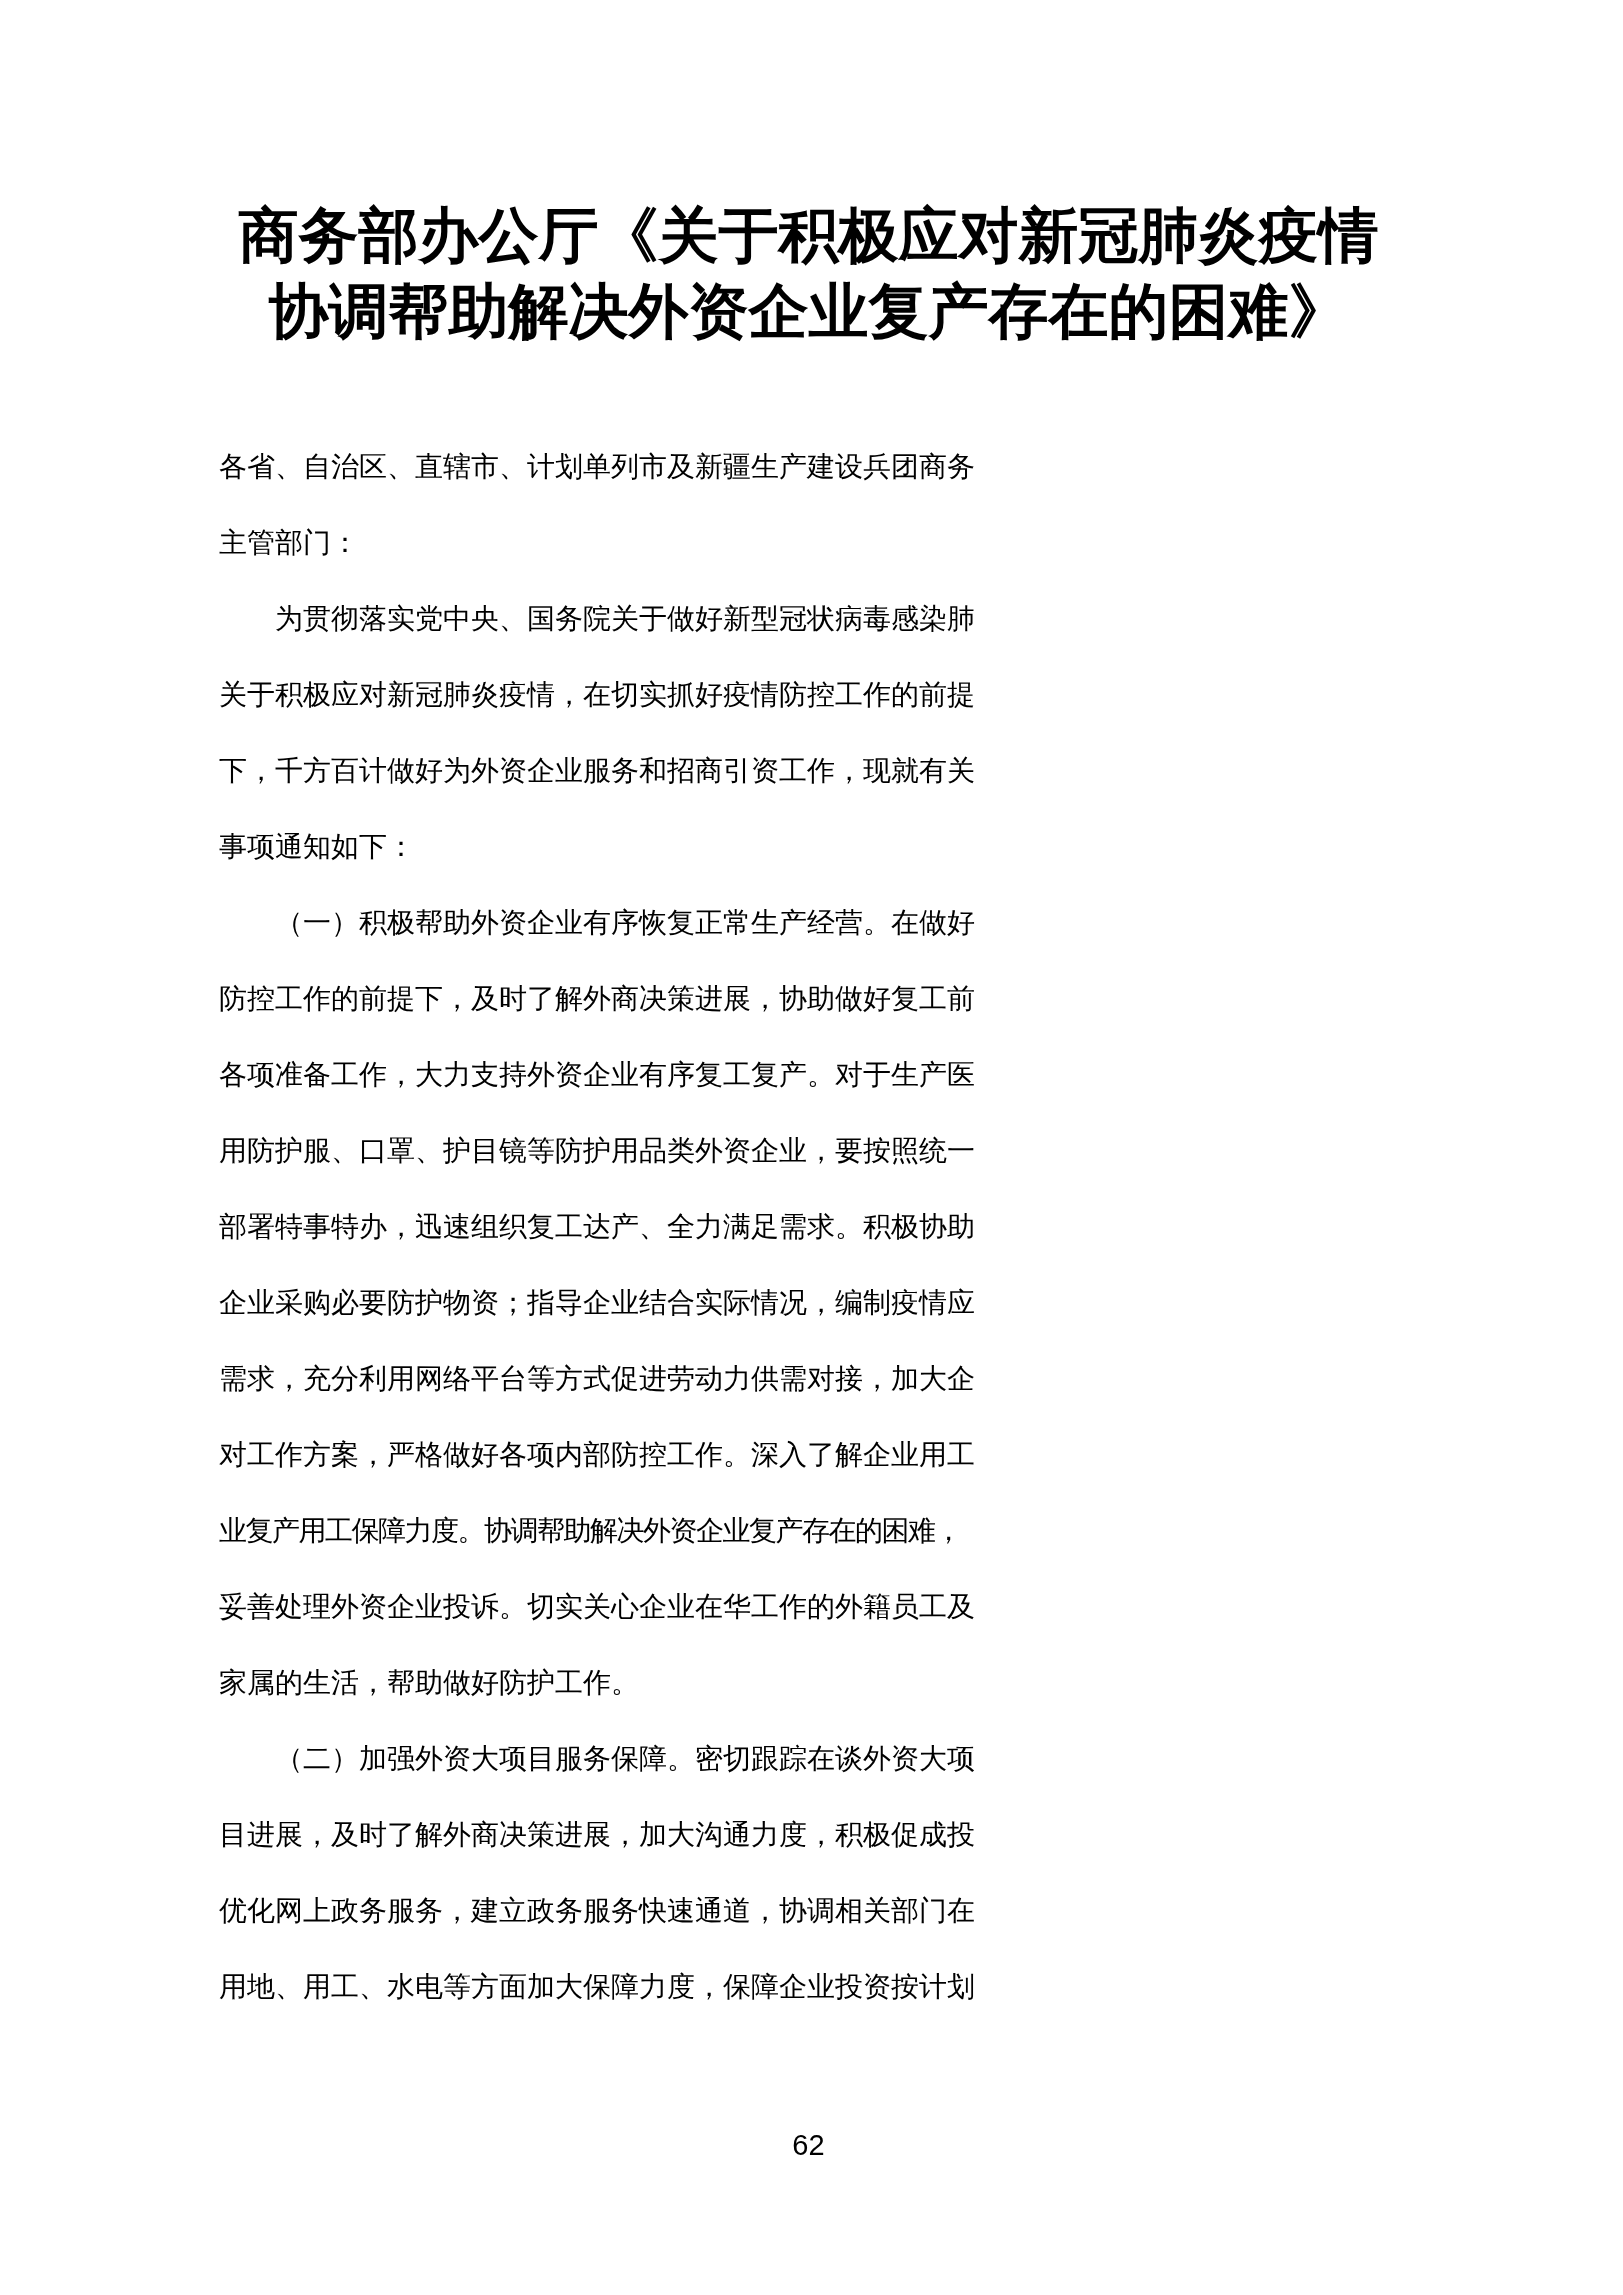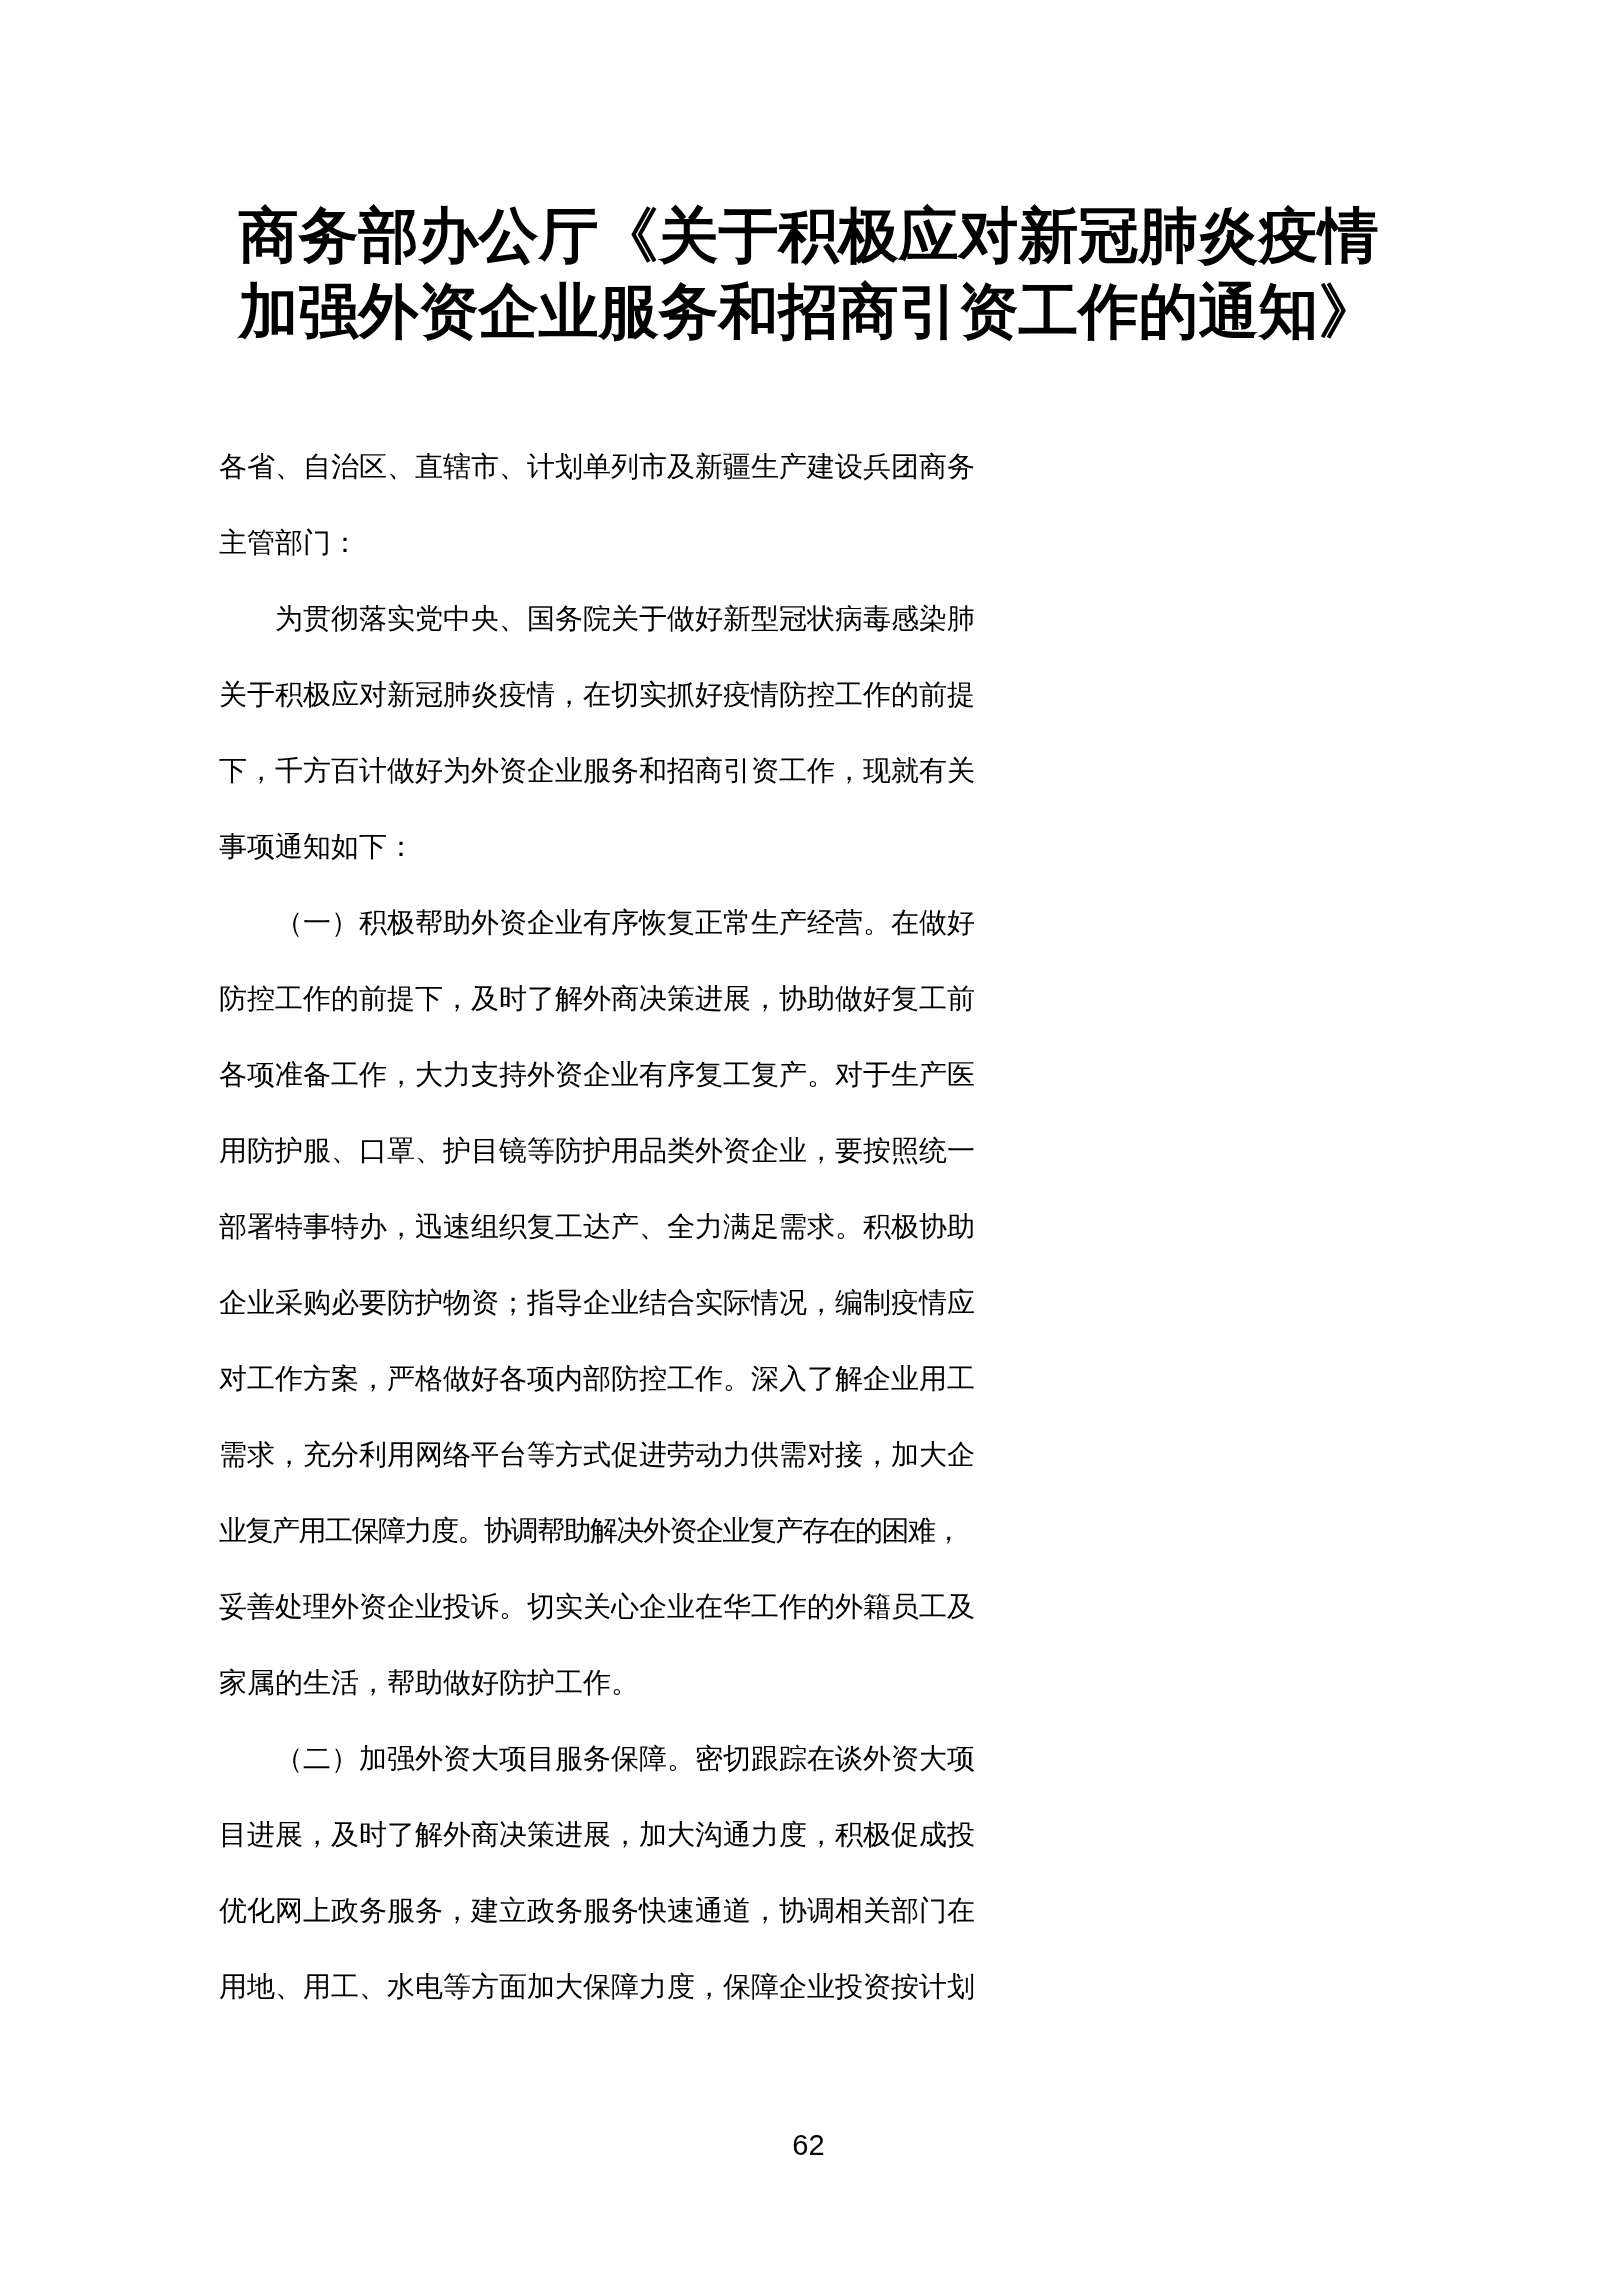--- a/index.html
+++ b/index.html
@@ -69,38 +69,38 @@
     color: #000000;
   }
 </style>
 </head>
 <body>
 
 <div class="page">
 
   <header class="doc-title">
     <div class="title-line">商务部办公厅《关于积极应对新冠肺炎疫情</div>
-    <div class="title-line">加强外资企业服务和招商引资工作的通知》</div>
+    <div class="title-line">协调帮助解决外资企业复产存在的困难》</div>
   </header>
 
   <main class="doc-body">
     <div class="body-line">各省、自治区、直辖市、计划单列市及新疆生产建设兵团商务</div>
     <div class="body-line">主管部门：</div>
     <div class="body-line">　　为贯彻落实党中央、国务院关于做好新型冠状病毒感染肺</div>
     <div class="body-line">关于积极应对新冠肺炎疫情，在切实抓好疫情防控工作的前提</div>
     <div class="body-line">下，千方百计做好为外资企业服务和招商引资工作，现就有关</div>
     <div class="body-line">事项通知如下：</div>
     <div class="body-line">　　（一）积极帮助外资企业有序恢复正常生产经营。在做好</div>
     <div class="body-line">防控工作的前提下，及时了解外商决策进展，协助做好复工前</div>
     <div class="body-line">各项准备工作，大力支持外资企业有序复工复产。对于生产医</div>
     <div class="body-line">用防护服、口罩、护目镜等防护用品类外资企业，要按照统一</div>
     <div class="body-line">部署特事特办，迅速组织复工达产、全力满足需求。积极协助</div>
     <div class="body-line">企业采购必要防护物资；指导企业结合实际情况，编制疫情应</div>
+    <div class="body-line">需求，充分利用网络平台等方式促进劳动力供需对接，加大企</div>
     <div class="body-line">对工作方案，严格做好各项内部防控工作。深入了解企业用工</div>
-    <div class="body-line">需求，充分利用网络平台等方式促进劳动力供需对接，加大企</div>
     <div class="body-line compress">业复产用工保障力度。协调帮助解决外资企业复产存在的困难，</div>
     <div class="body-line">妥善处理外资企业投诉。切实关心企业在华工作的外籍员工及</div>
     <div class="body-line">家属的生活，帮助做好防护工作。</div>
     <div class="body-line">　　（二）加强外资大项目服务保障。密切跟踪在谈外资大项</div>
     <div class="body-line">目进展，及时了解外商决策进展，加大沟通力度，积极促成投</div>
     <div class="body-line">优化网上政务服务，建立政务服务快速通道，协调相关部门在</div>
     <div class="body-line">用地、用工、水电等方面加大保障力度，保障企业投资按计划</div>
   </main>
 
   <footer class="page-footer">

